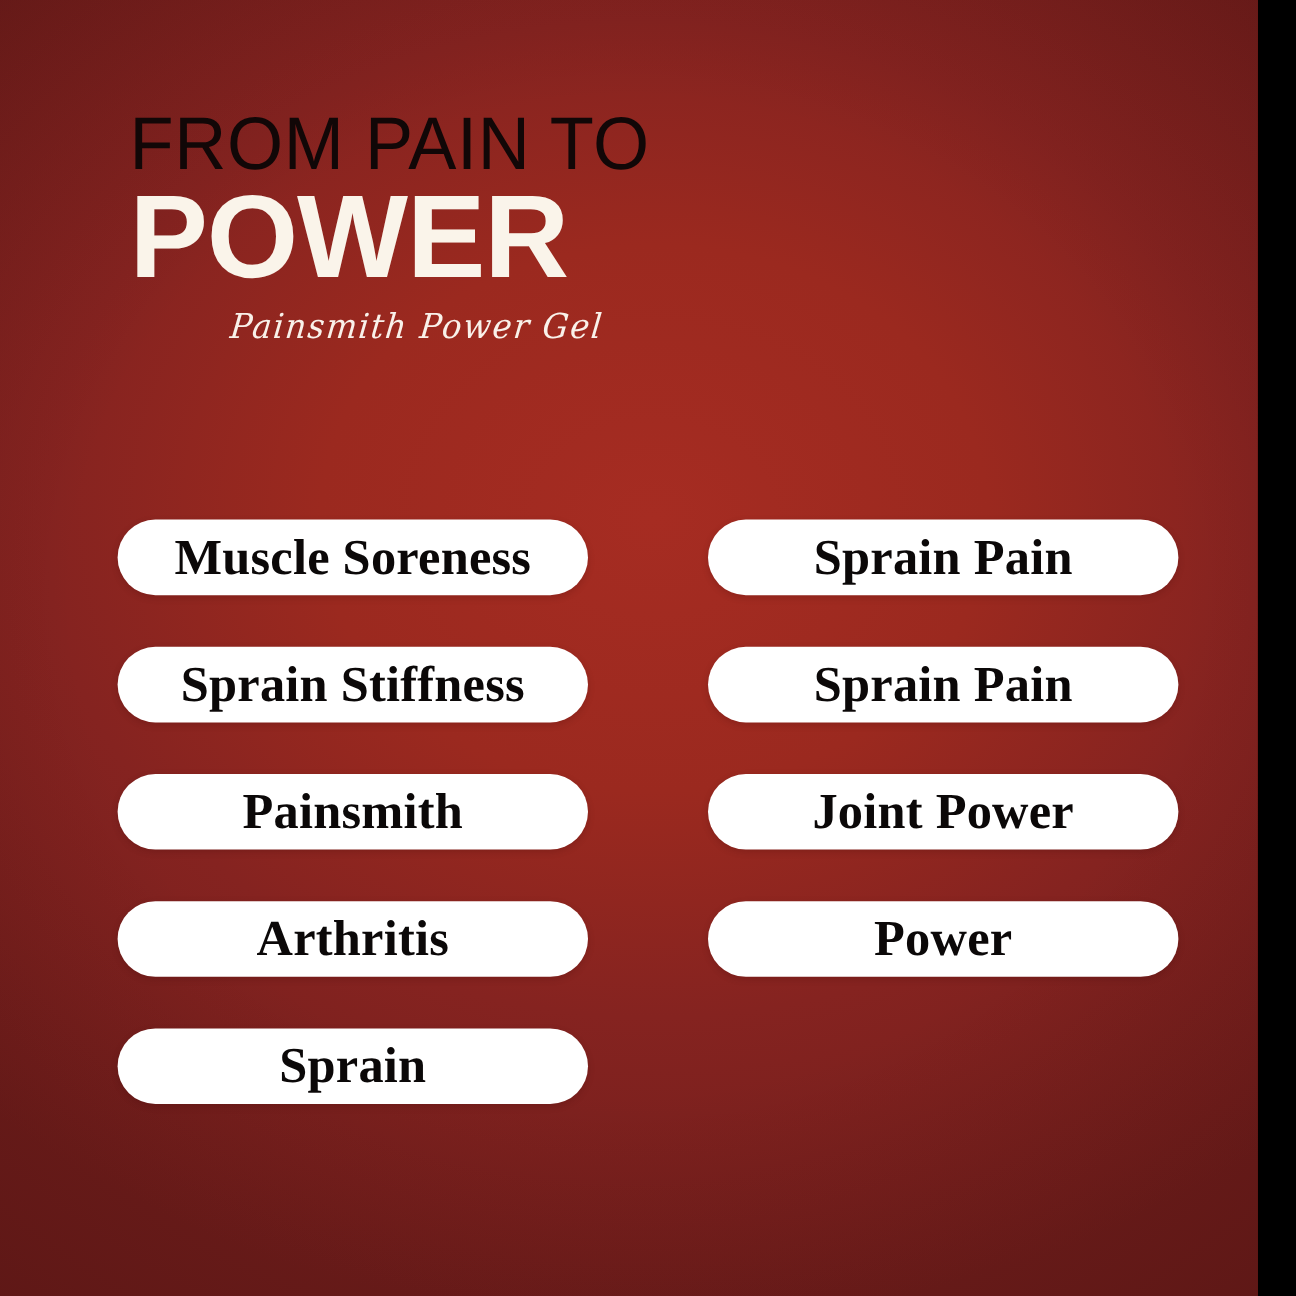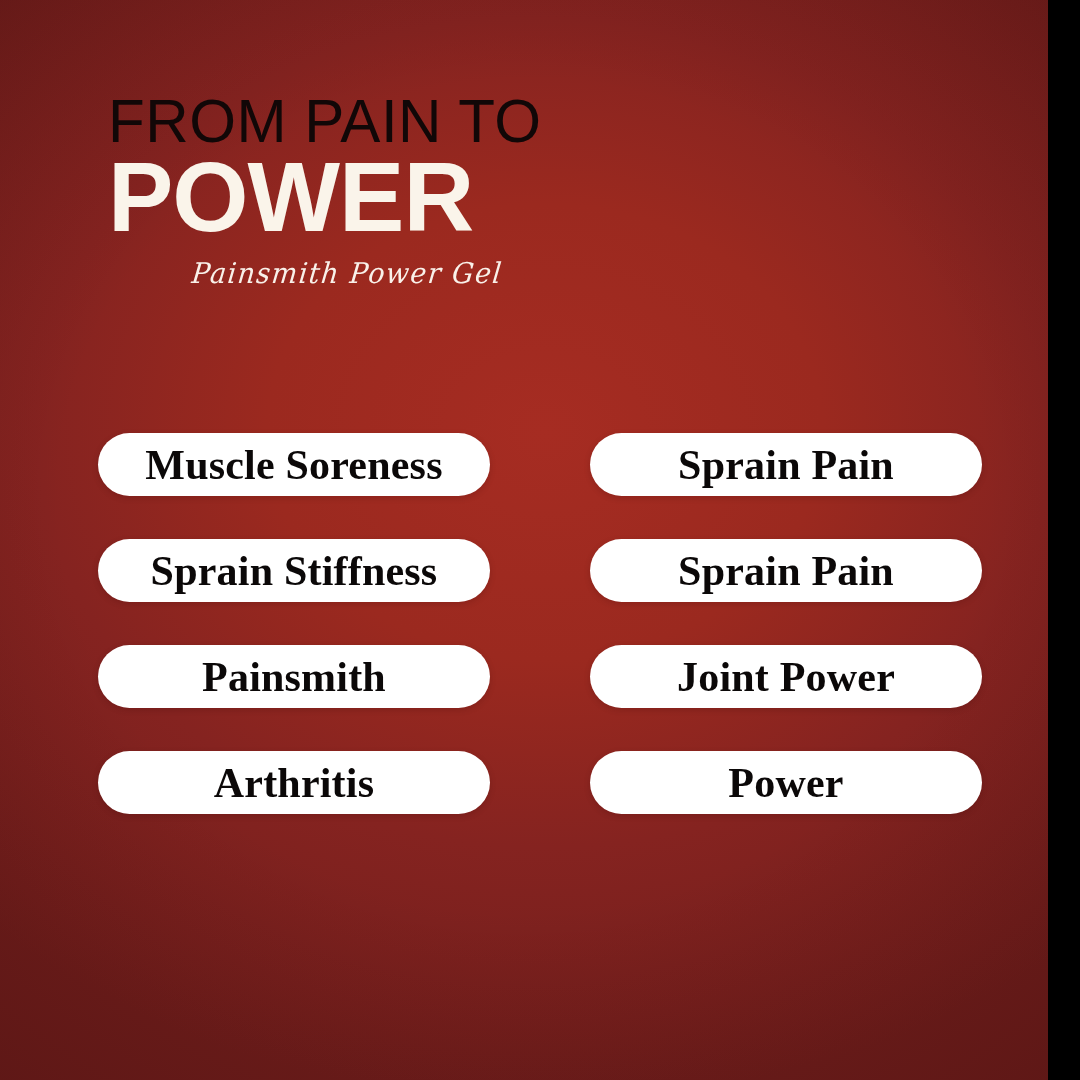--- a/index.html
+++ b/index.html
@@ -140,16 +140,19 @@
       <span class="pill-label">Joint Power</span>
     </div>
 
     <div class="pill">
       <span class="pill-label">Arthritis</span>
     </div>
 
     <div class="pill">
       <span class="pill-label">Power</span>
     </div>
+    <div class="pill">
+      <span class="pill-label">Sprain</span>
+    </div>
 
   </div>
 
 </div>
 
 </body></html>

